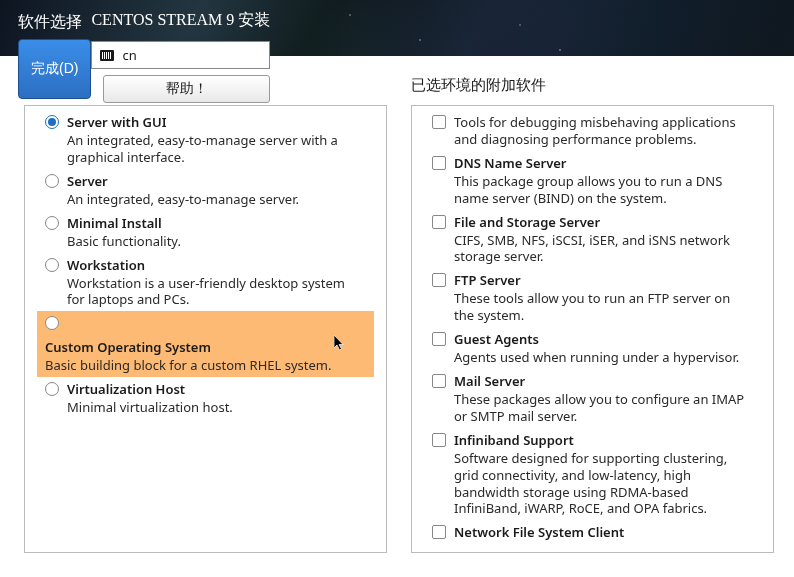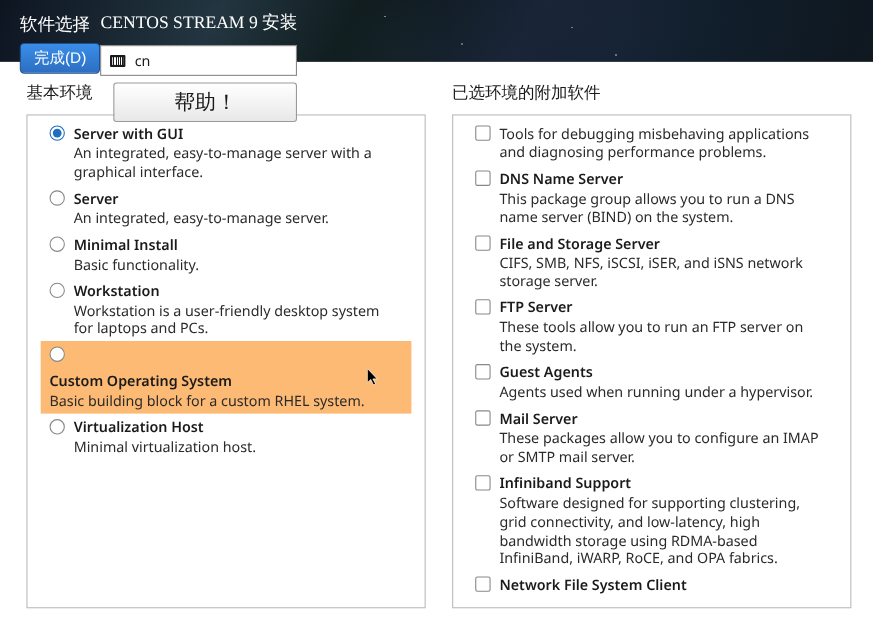--- a/index.html
+++ b/index.html
@@ -47,21 +47,21 @@
 .header-left { position: relative; z-index: 1; }
 .header-title {
   color: #fff; font-size: 16px; font-weight: 500;
   margin-bottom: 6px;
 }
 .done-btn {
   background: linear-gradient(#3a8de8, #2c6fc2);
   border: 1px solid #1e5090;
   border-radius: 4px;
   color: #fff;
-  padding: 4px 12px;
+  padding: 20px 12px;
   font-size: 14px;
   cursor: pointer;
 }
 .header-right {
   position: relative; z-index: 1;
   text-align: right;
 }
 .installer-title {
   color: #fff; font-size: 16px;
   margin-bottom: 10px;
@@ -76,21 +76,21 @@
 }
 .kbd-icon { width: 14px; height: 11px; background: #1a1a1a; border-radius: 1px; position: relative; }
 .kbd-icon::after { content:""; position:absolute; top:2px; left:2px; right:2px; bottom:2px;
   background: repeating-linear-gradient(90deg, #fff 0 1px, #1a1a1a 1px 2px);
 }
 .help-btn {
   background: linear-gradient(#fff, #e8e8e8);
   border: 1px solid #999;
   border-radius: 3px;
   padding: 4px 14px;
-  font-size: 19px;
+  font-size: 14px;
   cursor: pointer;
   color: #1a1a1a;
   margin-left: 12px;
 }
 .content {
   display: flex;
   padding: 18px 20px 0 24px;
   gap: 24px;
   height: calc(577px - 80px);
 }

